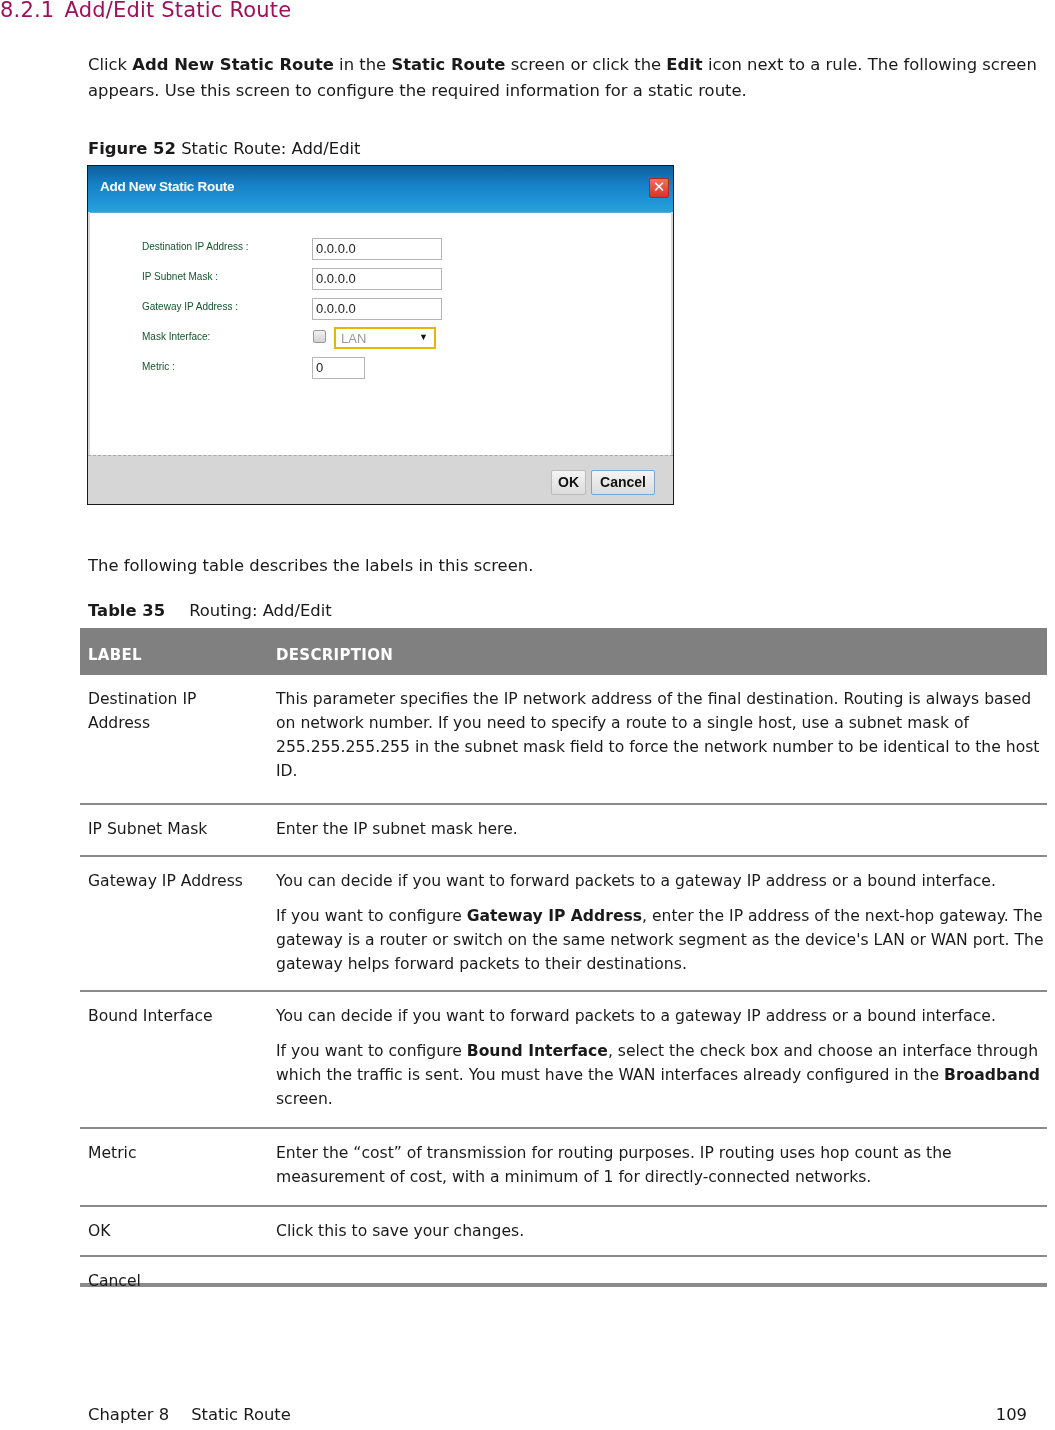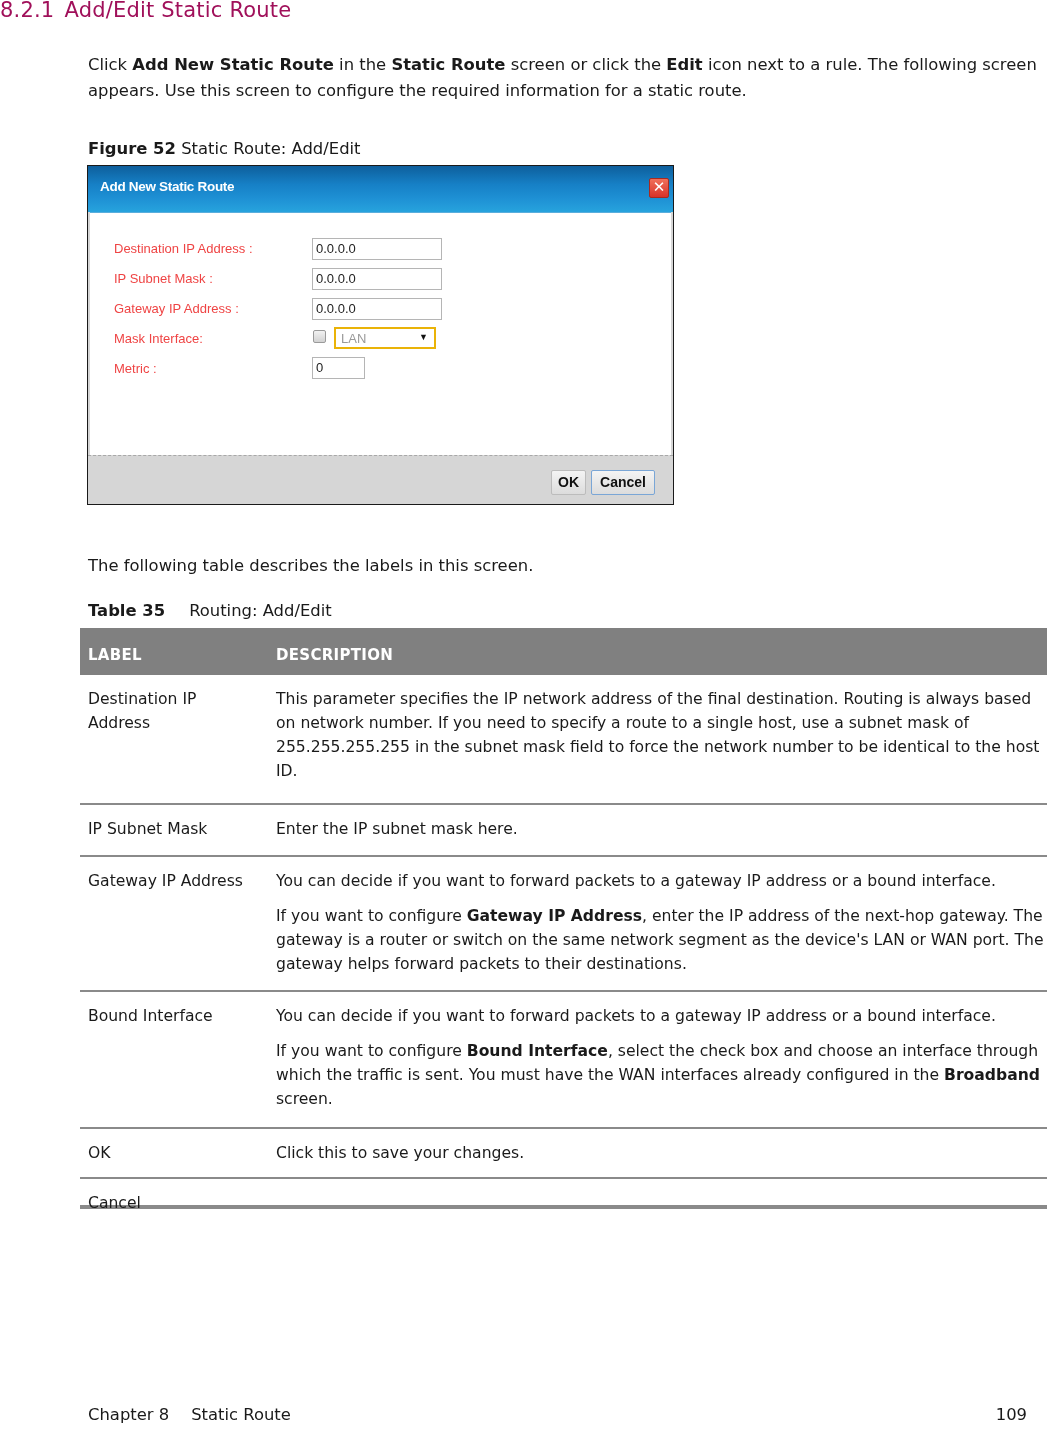--- a/index.html
+++ b/index.html
@@ -18,21 +18,21 @@
     
     .dialog { position: absolute; left: 87px; top: 165px; width: 587px; height: 340px; border: 1.5px solid #1a1a1a; background: #d6d6d6; }
     .dlg-title { position: absolute; left: 0; top: 0; right: 0; height: 46px;
       background: linear-gradient(to bottom, #0e5f9c 0%, #1680c6 40%, #1e90d4 70%, #27a3dd 100%); }
     .dlg-title-text { position: absolute; left: 12px; top: 13px; color: #ffffff; font-family: "Liberation Sans", sans-serif; font-weight: bold; font-size: 13.5px; letter-spacing: -0.3px; }
     .dlg-close { position: absolute; right: 4px; top: 12px; width: 20px; height: 20px; background: linear-gradient(#f0705a, #d9322a); border: 1px solid #a82a20; border-radius: 2px; color: #fff; font-size: 15px; line-height: 17px; text-align: center; font-family: "DejaVu Sans", sans-serif; font-weight: bold; cursor: pointer; }
     .dlg-body { position: absolute; left: 2px; right: 2px; top: 46px; height: 243px; background: #ffffff; border-top: 1px solid #5aaedc; }
     .dlg-divider { position: absolute; left: 0; right: 0; top: 289px; border-top: 1px dashed #a8a8a8; }
     .dlg-footer { position: absolute; left: 0; right: 0; top: 290px; bottom: 0; background: #d6d6d6; }
 
-    .f-label { position: absolute; left: 24px; font-family: "Liberation Sans", sans-serif; font-size: 13px; color: #ef4444; white-space: nowrap; }
+    .f-label { position: absolute; left: 52px; font-family: "Liberation Sans", sans-serif; font-size: 10px; color: #14532d; white-space: nowrap; }
     .f-input { position: absolute; left: 222px; width: 130px; height: 22px; border: 1px solid #b5b5b5; background: #fff; font-family: Liberation Sans, sans-serif; font-size: 13px; color: #222; padding: 2px 3px; }
     .f-check { position: absolute; left: 223px; width: 13px; height: 13px; border: 1px solid #9a9a9a; border-radius: 2px; background: linear-gradient(#f2f2f2, #d2d2d2); }
     .f-select { position: absolute; left: 244px; width: 102px; height: 22px; border: 2px solid #eab308; background: #fff; font-family: "Liberation Sans", sans-serif; font-size: 13px; color: #9a9a9a; padding: 2px 5px; }
     .f-select .arrow { position: absolute; right: 6px; top: 3px; font-size: 9px; color: #111; }
     .f-input.small { width: 53px; }
 
     .btn { position: absolute; top: 304px; height: 25px; font-family: "Liberation Sans", sans-serif; font-weight: bold; font-size: 14px; color: #111; background: linear-gradient(#f4f4f4, #dcdcdc); border: 1px solid #bcbcbc; border-radius: 2px; text-align: center; line-height: 22px; cursor: pointer; }
     .btn-ok { left: 463px; width: 35px; }
     .btn-cancel { left: 503px; width: 64px; border: 1.5px solid #7aa6d6; }
 
@@ -134,20 +134,26 @@
           <p>If you want to configure <b>Gateway IP Address</b>, enter the IP address of the next-hop gateway. The gateway is a router or switch on the same network segment as the device's LAN or WAN port. The gateway helps forward packets to their destinations.</p>
         </div>
       </div>
       <div class="row" style="padding-top: 12px; padding-bottom: 16px;">
         <div class="cell-label" style="top: 12px;">Bound Interface</div>
         <div class="cell-desc">
           <p>You can decide if you want to forward packets to a gateway IP address or a bound interface.</p>
           <p>If you want to configure <b>Bound Interface</b>, select the check box and choose an interface through which the traffic is sent. You must have the WAN interfaces already configured in the <b>Broadband</b> screen.</p>
         </div>
       </div>
+      <div class="row" style="padding-top: 12px; padding-bottom: 16px;">
+        <div class="cell-label" style="top: 12px;">Metric</div>
+        <div class="cell-desc">
+          <p>Enter the “cost” of transmission for routing purposes. IP routing uses hop count as the measurement of cost, with a minimum of 1 for directly-connected networks.</p>
+        </div>
+      </div>
       <div class="row" style="padding-top: 12px; padding-bottom: 12px;">
         <div class="cell-label" style="top: 12px;">OK</div>
         <div class="cell-desc">
           <p>Click this to save your changes.</p>
         </div>
       </div>
       <div class="row last" style="padding-top: 12px; padding-bottom: 14px;">
         <div class="cell-label" style="top: 12px;">Cancel</div>
       </div>
     </div>

